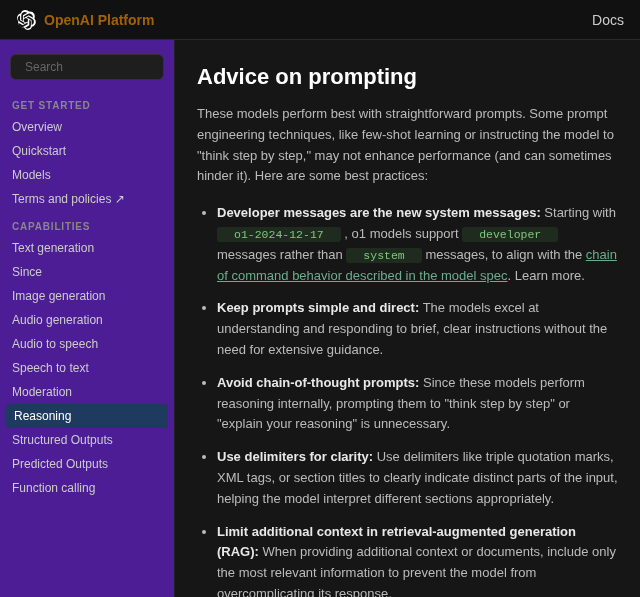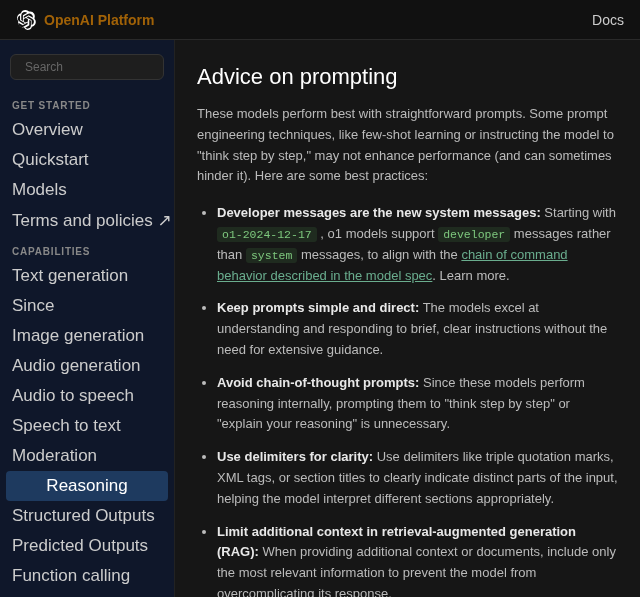--- a/index.html
+++ b/index.html
@@ -50,21 +50,21 @@
       display: flex;
       margin-top: 40px;
       width: 640px;
       height: 557px;
     }
 
     
     .sidebar {
       width: 175px;
       min-width: 175px;
-      background: #0f172a;
+      background: #4c1d95;
       border-right: 1px solid #222;
       overflow-y: auto;
       padding: 10px 0;
       height: 557px;
     }
     .sidebar::-webkit-scrollbar { width: 4px; }
     .sidebar::-webkit-scrollbar-thumb { background: #333; border-radius: 2px; }
 
     .search-box {
       margin: 4px 10px 10px;
@@ -90,48 +90,47 @@
       color: #888;
       font-size: 10px;
       font-weight: 700;
       letter-spacing: 0.08em;
       padding: 10px 12px 4px;
       text-transform: uppercase;
     }
     .sidebar-item {
       padding: 5px 12px;
       color: #ccc;
-      font-size: 17px;
+      font-size: 12px;
       cursor: pointer;
       border-radius: 0;
       white-space: nowrap;
     }
     .sidebar-item.active {
       background: #1e3a5f;
       color: #fff;
       border-radius: 4px;
       margin: 0 6px;
       padding: 5px 8px;
-      text-align: center;
     }
 
     
     .main {
       flex: 1;
       background: #161616;
       overflow-y: auto;
       padding: 24px 22px;
       height: 557px;
     }
     .main::-webkit-scrollbar { width: 6px; }
     .main::-webkit-scrollbar-thumb { background: #333; border-radius: 3px; }
 
     .page-title {
       font-size: 22px;
-      font-weight: 400;
+      font-weight: 700;
       color: #fff;
       margin-bottom: 14px;
     }
     .intro-text {
       color: #bbb;
       font-size: 13px;
       line-height: 1.6;
       margin-bottom: 16px;
       margin-top: 14px;
     }
@@ -146,21 +145,21 @@
       margin-bottom: 12px;
     }
     .bullet-list li strong {
       color: #e8e8e8;
     }
     code {
       background: #1f2b1f;
       color: #7ec87e;
       font-family: 'Courier New', monospace;
       font-size: 11.5px;
-      padding: 1px 5px;
+      padding: 1px 17px;
       border-radius: 3px;
     }
     .link {
       color: #6aad8e;
       cursor: pointer;
       text-decoration: underline;
     }
   </style>
 </head>
 <body>

